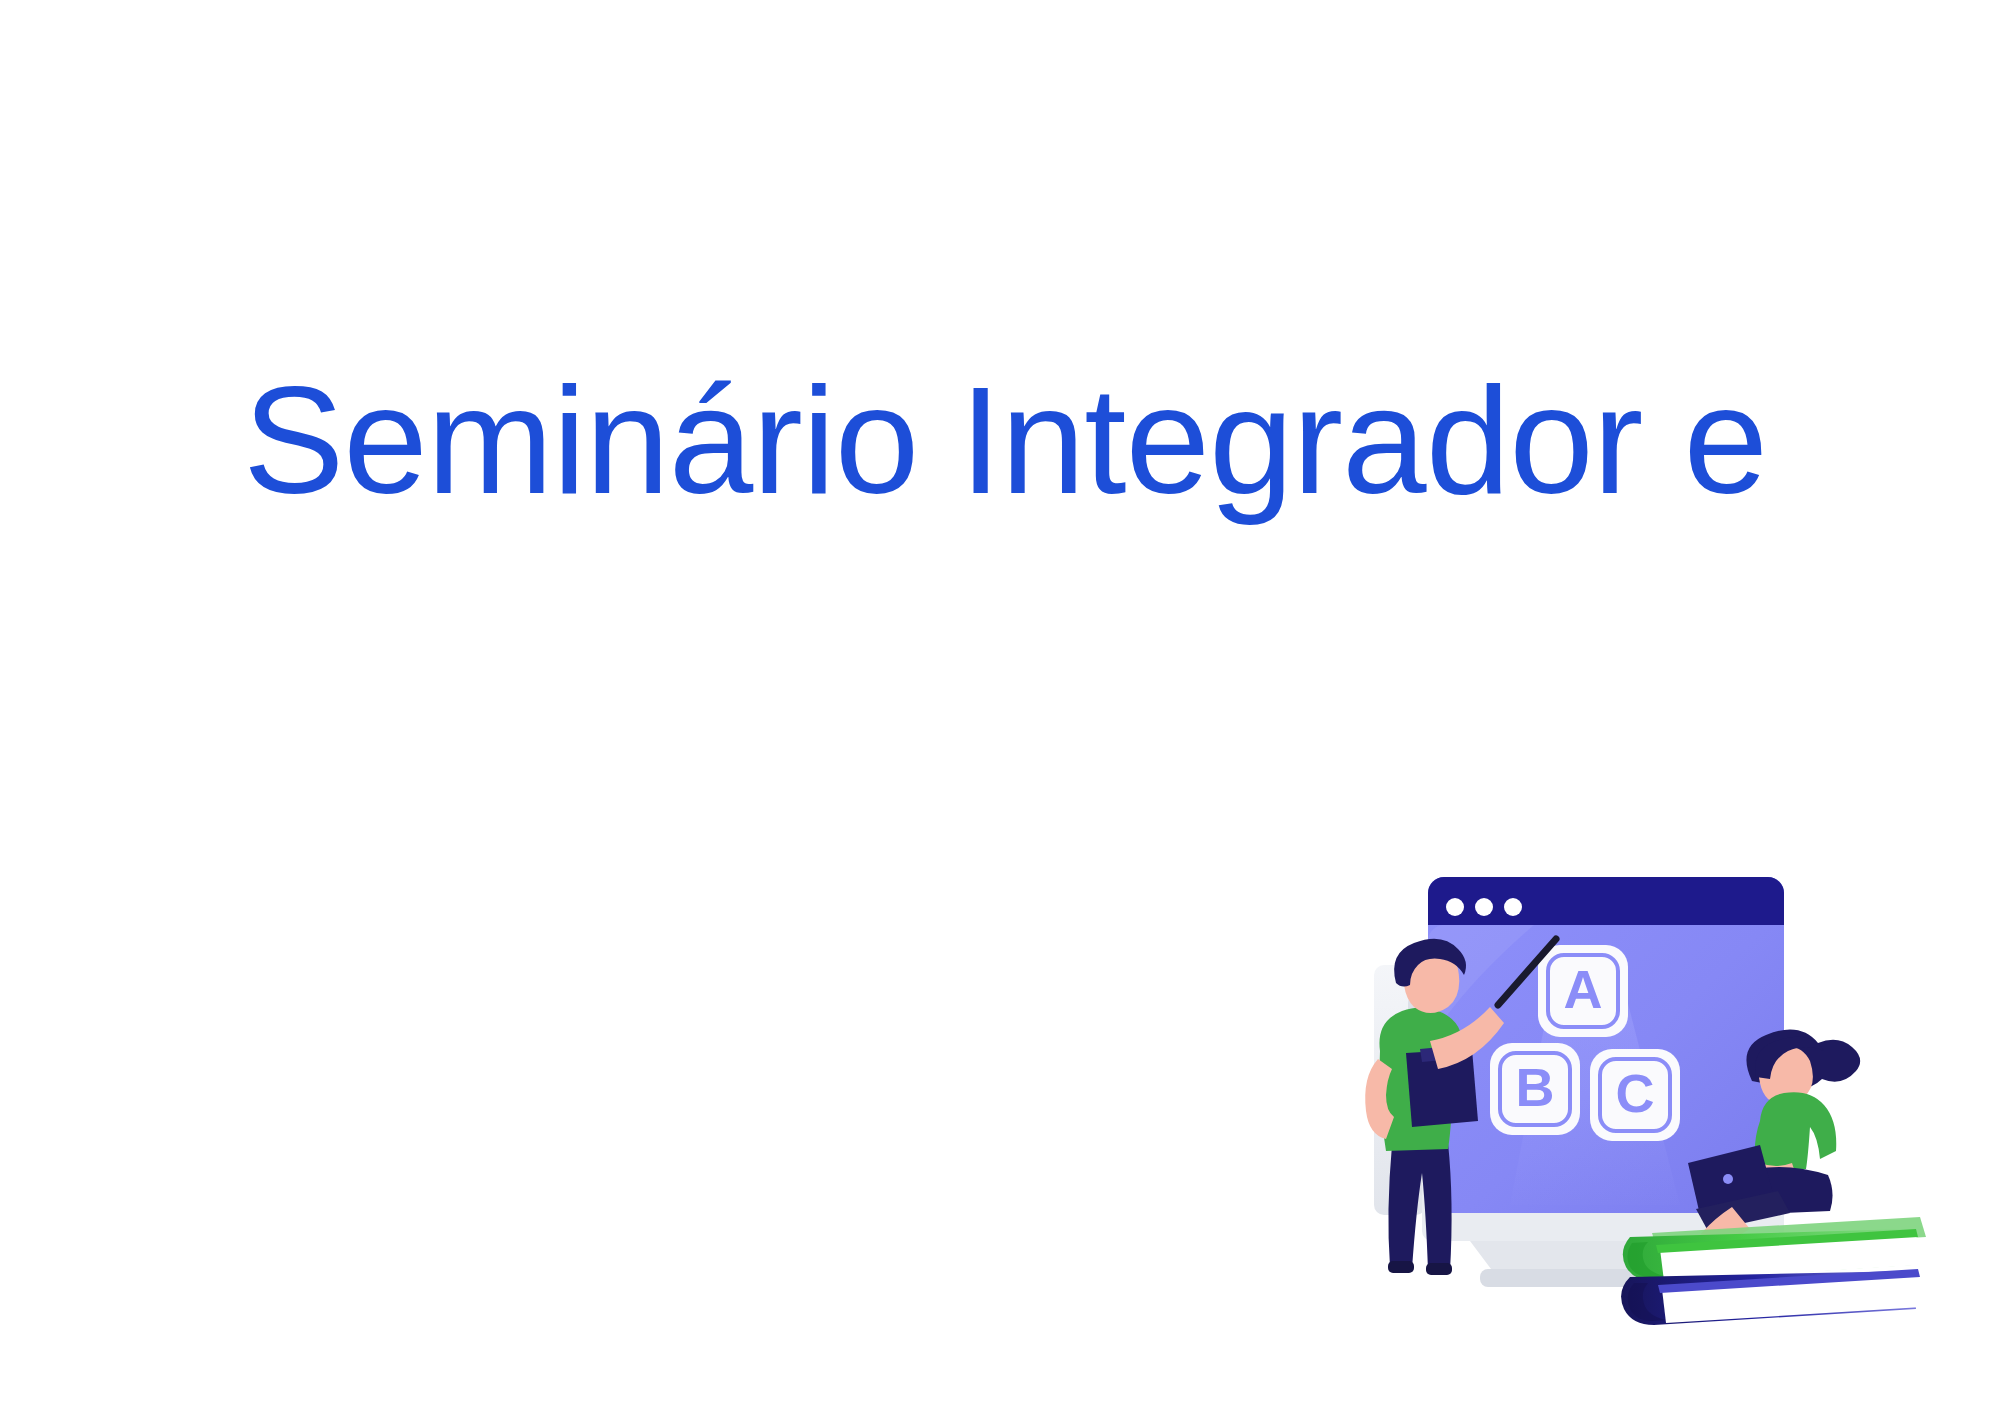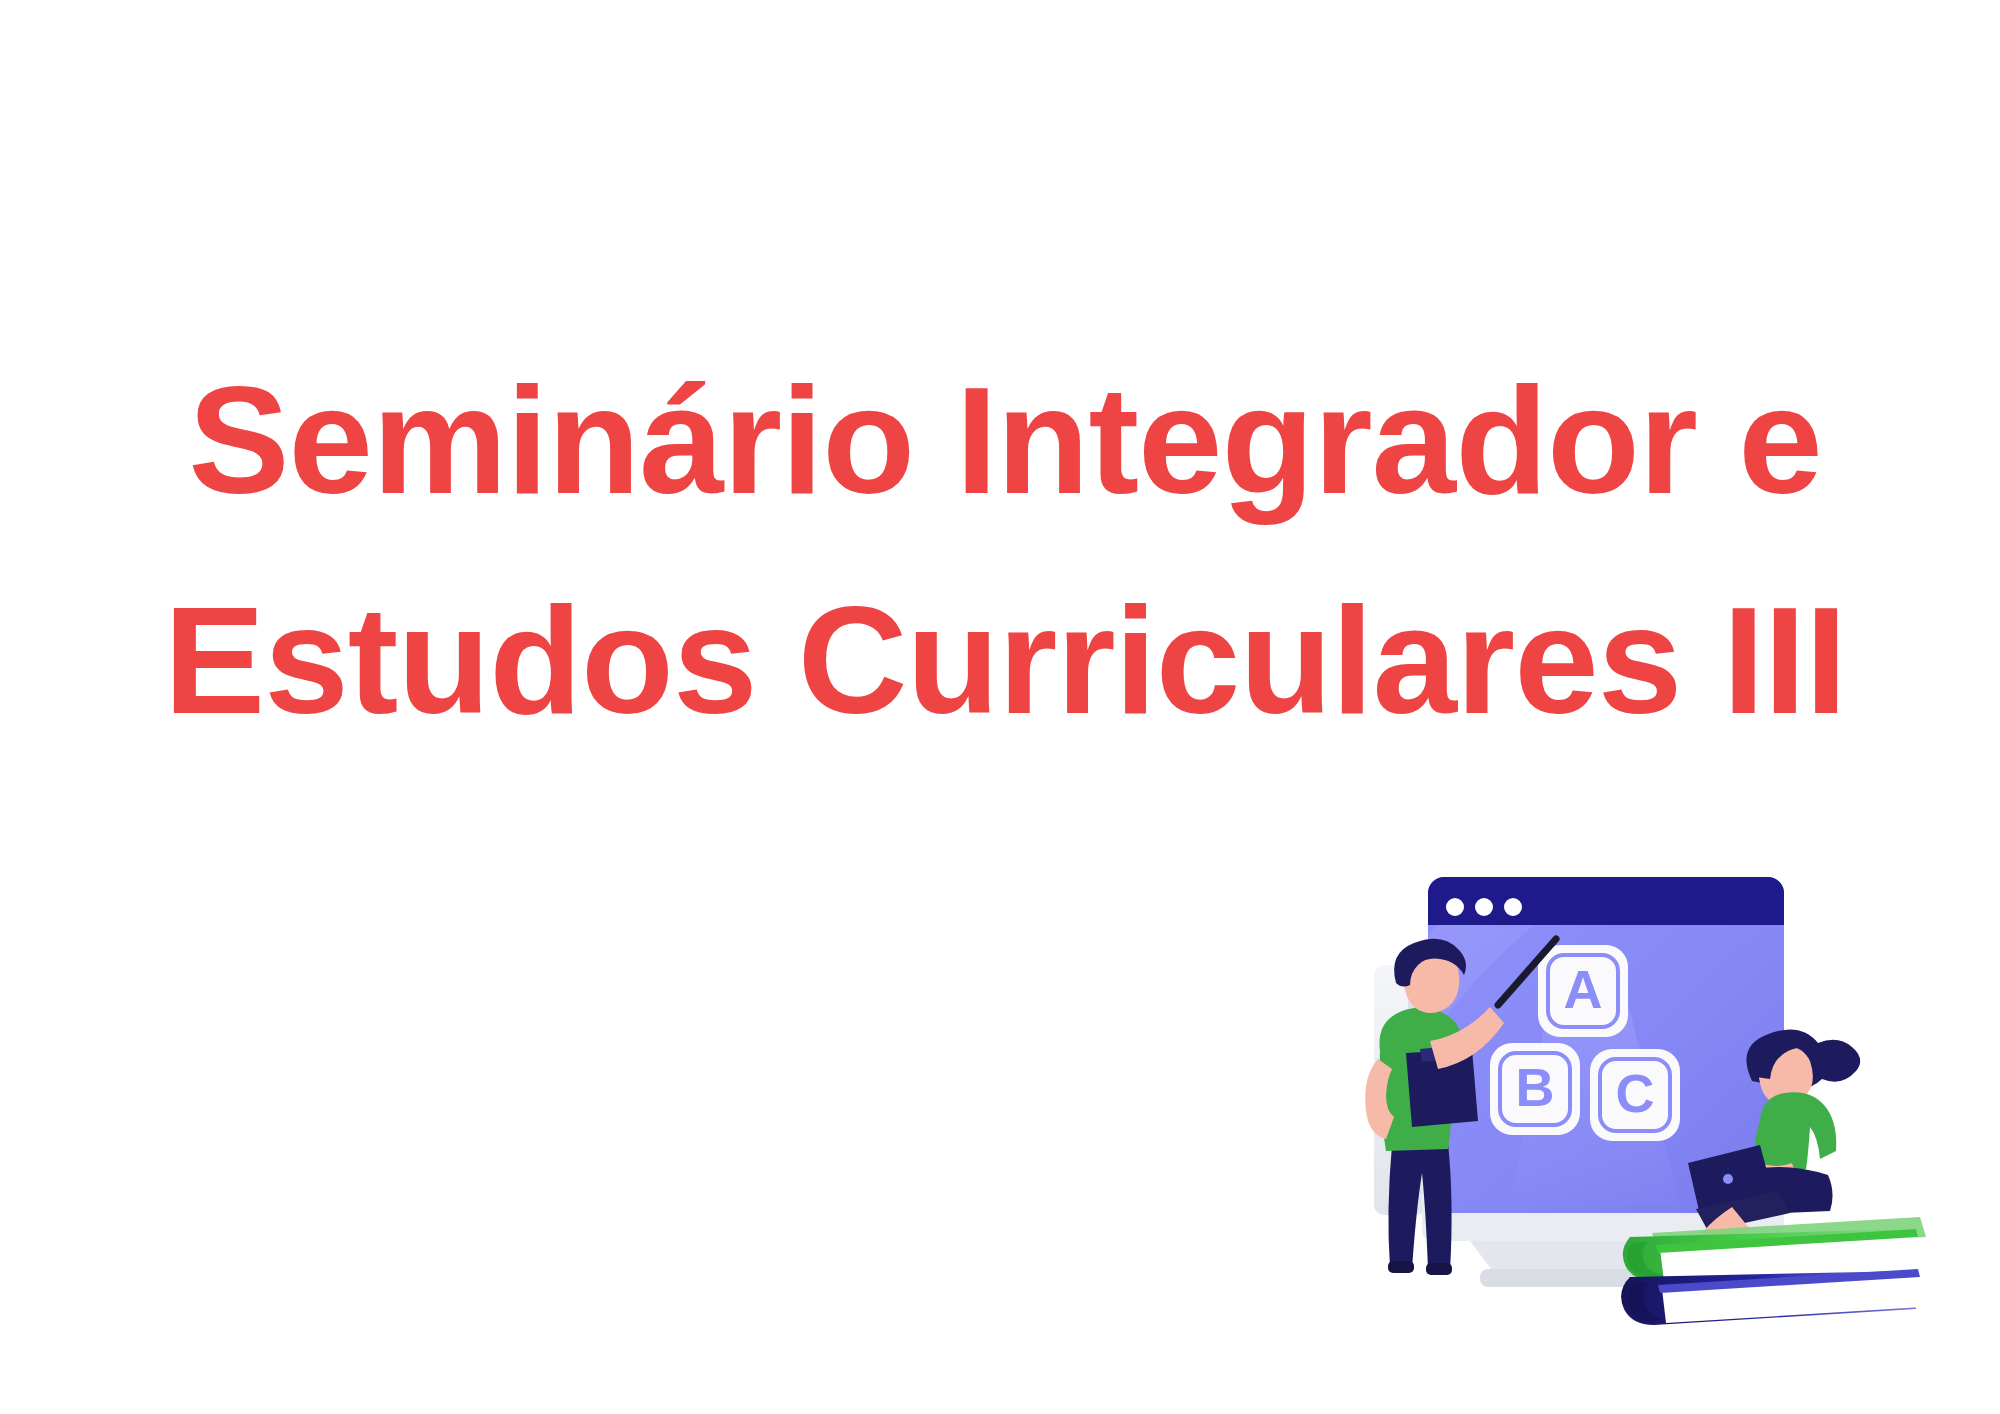--- a/index.html
+++ b/index.html
@@ -24,25 +24,25 @@
   #title-block {
     position: absolute;
     left: 110px;
     top: 330px;
     width: 1790px;
     text-align: center;
   }
   .title-line {
     display: block;
     font-family: "Liberation Sans", sans-serif;
-    font-weight: bold;
+    font-weight: normal;
     font-size: 152px;
     line-height: 220px;
     letter-spacing: -1px;
-    color: #ef4444;
+    color: #1d4ed8;
     white-space: nowrap;
   }
 
   
   #illustration {
     position: absolute;
     left: 1360px;
     top: 845px;
     width: 640px;
     height: 480px;
@@ -53,21 +53,20 @@
     height: 100%;
   }
 </style>
 </head>
 <body>
 
 <div id="slide">
 
   <div id="title-block">
     <span class="title-line">Seminário Integrador e</span>
-    <span class="title-line">Estudos Curriculares III</span>
   </div>
 
   <div id="illustration">
     <svg viewBox="0 0 640 480" xmlns="http://www.w3.org/2000/svg">
       <defs>
         <linearGradient id="screenGrad" x1="0" y1="0" x2="1" y2="1">
           <stop offset="0%" stop-color="#8E90FA"></stop>
           <stop offset="55%" stop-color="#8688F5"></stop>
           <stop offset="100%" stop-color="#7A7CEE"></stop>
         </linearGradient>

